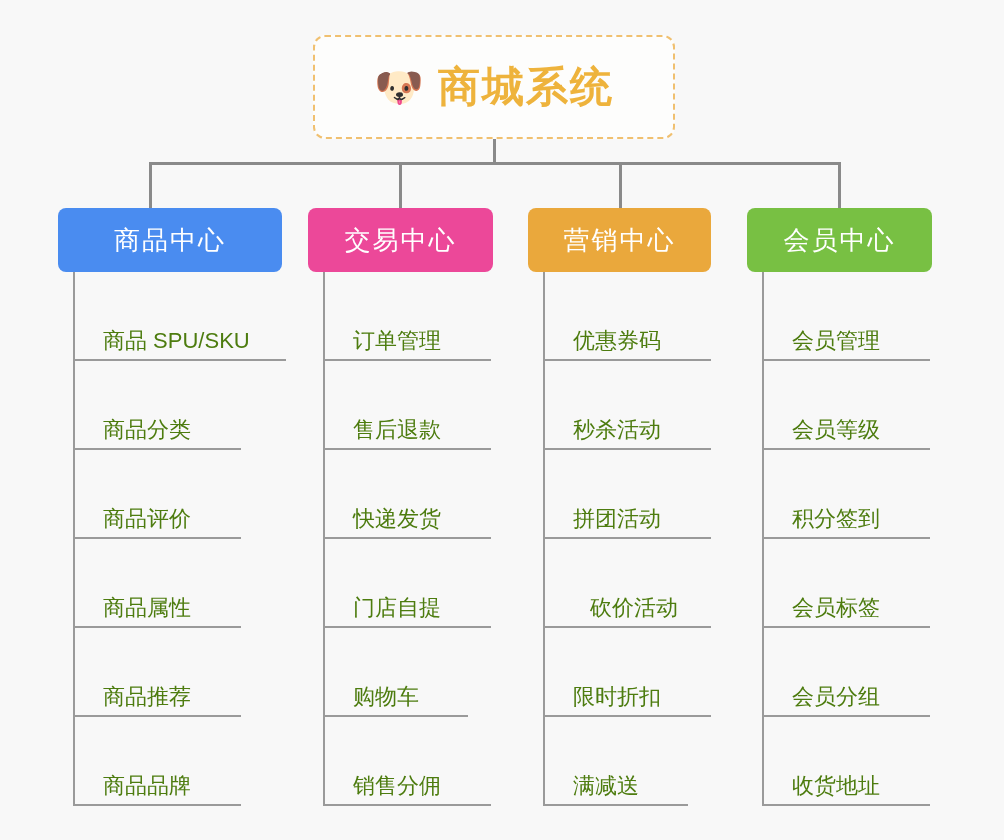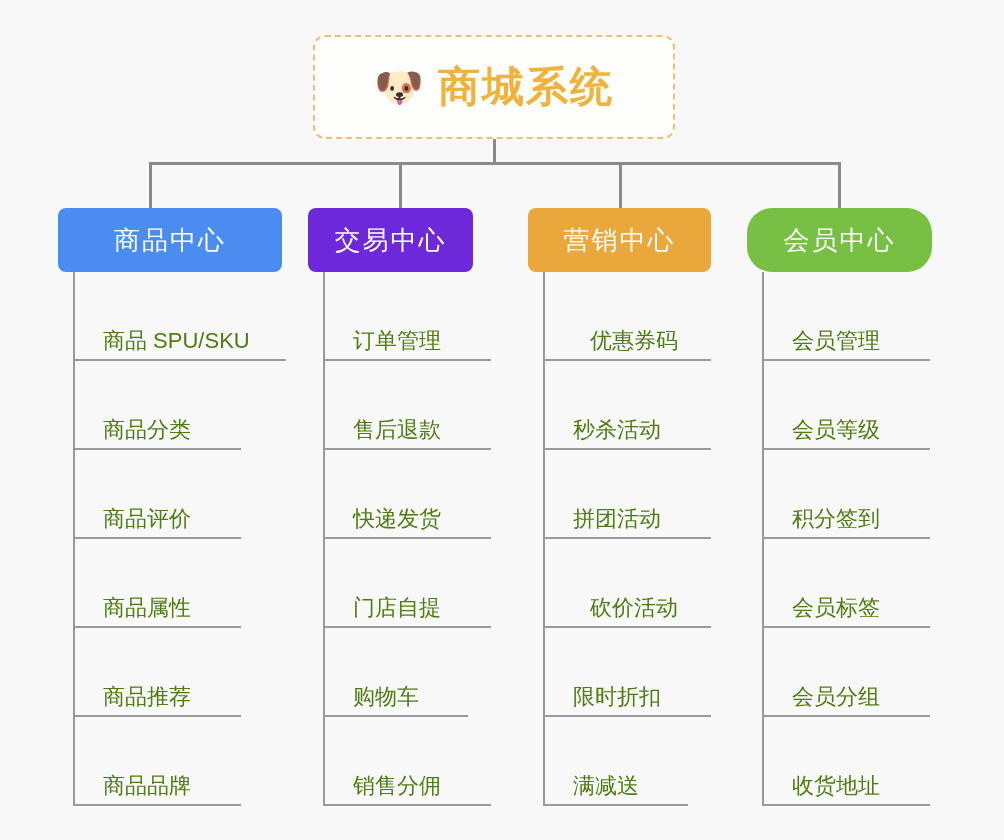--- a/index.html
+++ b/index.html
@@ -141,21 +141,21 @@
       <div class="item" style="width:168px;">
         <span class="item-label">商品推荐</span>
       </div>
       <div class="item" style="width:168px;">
         <span class="item-label">商品品牌</span>
       </div>
     </div>
   </div>
 
   <div class="column" style="left:308px; width:200px;">
-    <div class="cat-box" style="width: 165px; background: #6d28d9;">
+    <div class="cat-box" style="width: 185px; background: #ec4899;">
       <span>交易中心</span>
     </div>
     <div class="col-spine" style="height:534px;"></div>
     <div class="items">
       <div class="item" style="width:168px;">
         <span class="item-label">订单管理</span>
       </div>
       <div class="item" style="width:168px;">
         <span class="item-label">售后退款</span>
       </div>
@@ -173,21 +173,21 @@
       </div>
     </div>
   </div>
 
   <div class="column" style="left:528px; width:200px;">
     <div class="cat-box" style="width: 183px; background: rgb(234, 168, 60);">
       <span>营销中心</span>
     </div>
     <div class="col-spine" style="height:534px;"></div>
     <div class="items">
-      <div class="item" style="width:168px;justify-content:center;">
+      <div class="item" style="width:168px;">
         <span class="item-label">优惠券码</span>
       </div>
       <div class="item" style="width:168px;">
         <span class="item-label">秒杀活动</span>
       </div>
       <div class="item" style="width:168px;">
         <span class="item-label">拼团活动</span>
       </div>
       <div class="item" style="width:168px;justify-content:center;">
         <span class="item-label">砍价活动</span>
@@ -195,21 +195,21 @@
       <div class="item" style="width:168px;">
         <span class="item-label">限时折扣</span>
       </div>
       <div class="item" style="width:145px;">
         <span class="item-label">满减送</span>
       </div>
     </div>
   </div>
 
   <div class="column" style="left:747px; width:200px;">
-    <div class="cat-box" style="width: 185px; background: rgb(120, 192, 67); border-radius: 25px;">
+    <div class="cat-box" style="width: 185px; background: rgb(120, 192, 67);">
       <span>会员中心</span>
     </div>
     <div class="col-spine" style="height:534px;"></div>
     <div class="items">
       <div class="item" style="width:168px;">
         <span class="item-label">会员管理</span>
       </div>
       <div class="item" style="width:168px;">
         <span class="item-label">会员等级</span>
       </div>

